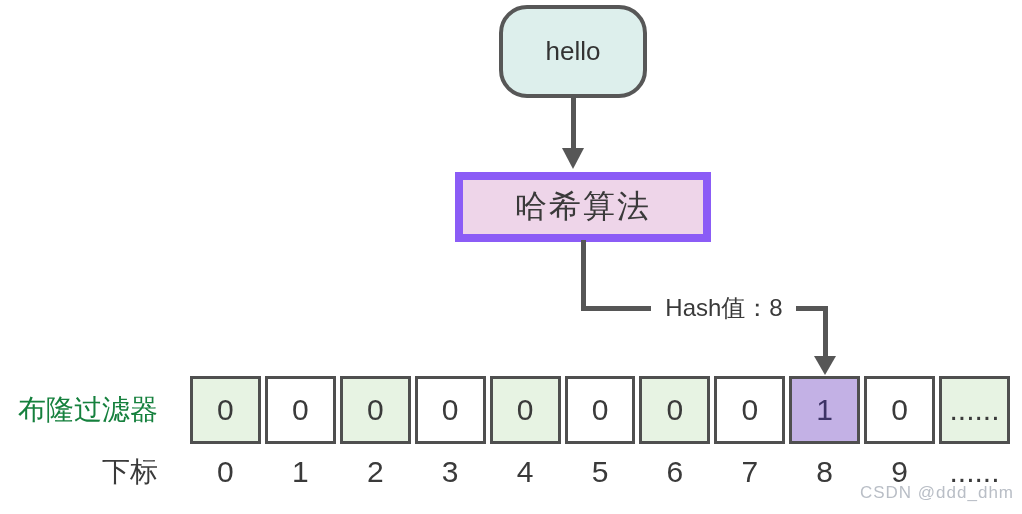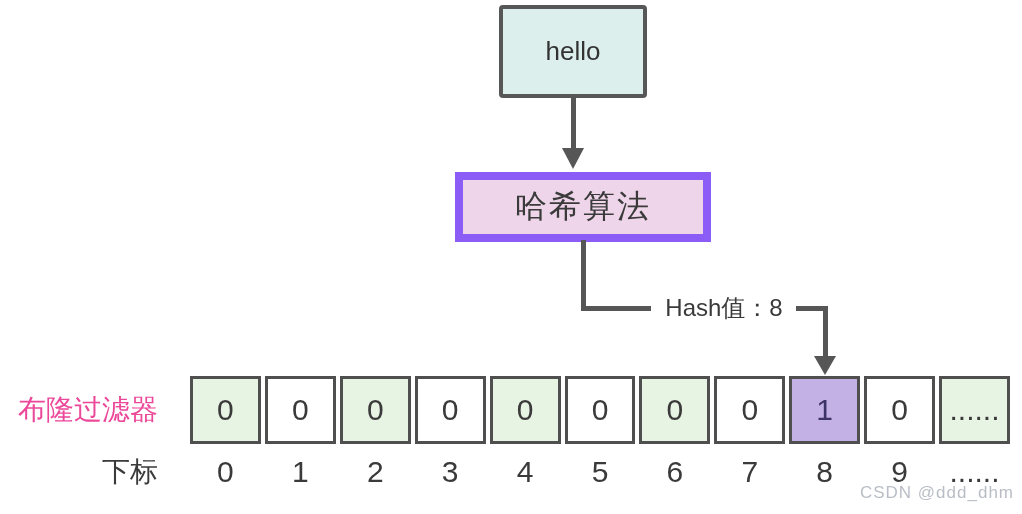--- a/index.html
+++ b/index.html
@@ -18,21 +18,21 @@
   }
 
   
   .input-node {
     position: absolute;
     left: 499px; top: 5px;
     width: 148px; height: 93px;
     box-sizing: border-box;
     background: #ddefec;
     border: 4px solid #575757;
-    border-radius: 4px;
+    border-radius: 28px;
     display: flex; align-items: center; justify-content: center;
     font-size: 26px;
     color: #333333;
   }
 
   
   .arrow1-line {
     position: absolute;
     left: 571px; top: 98px;
     width: 5px; height: 52px;
@@ -104,21 +104,21 @@
     border-top: 19px solid #565656;
   }
 
   
   .filter-row-label {
     position: absolute;
     left: 0; top: 376px;
     width: 158px; height: 68px;
     display: flex; align-items: center; justify-content: flex-end;
     font-size: 28px;
-    color: #ec4899;
+    color: #15803d;
   }
   .filter-row {
     position: absolute;
     left: 190px; top: 376px;
     width: 820px; height: 68px;
     display: flex;
     gap: 4px;
   }
   .cell {
     flex: 1;

